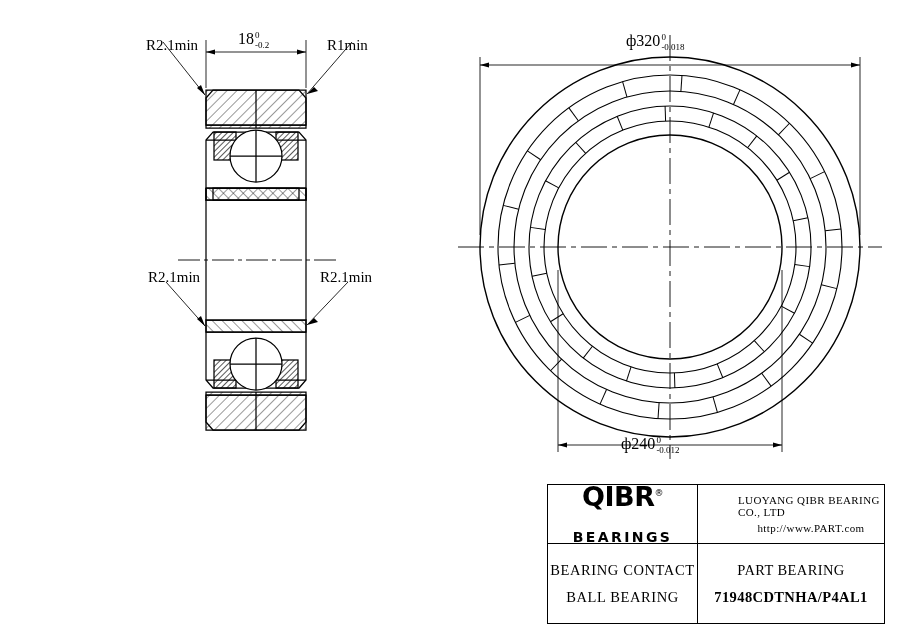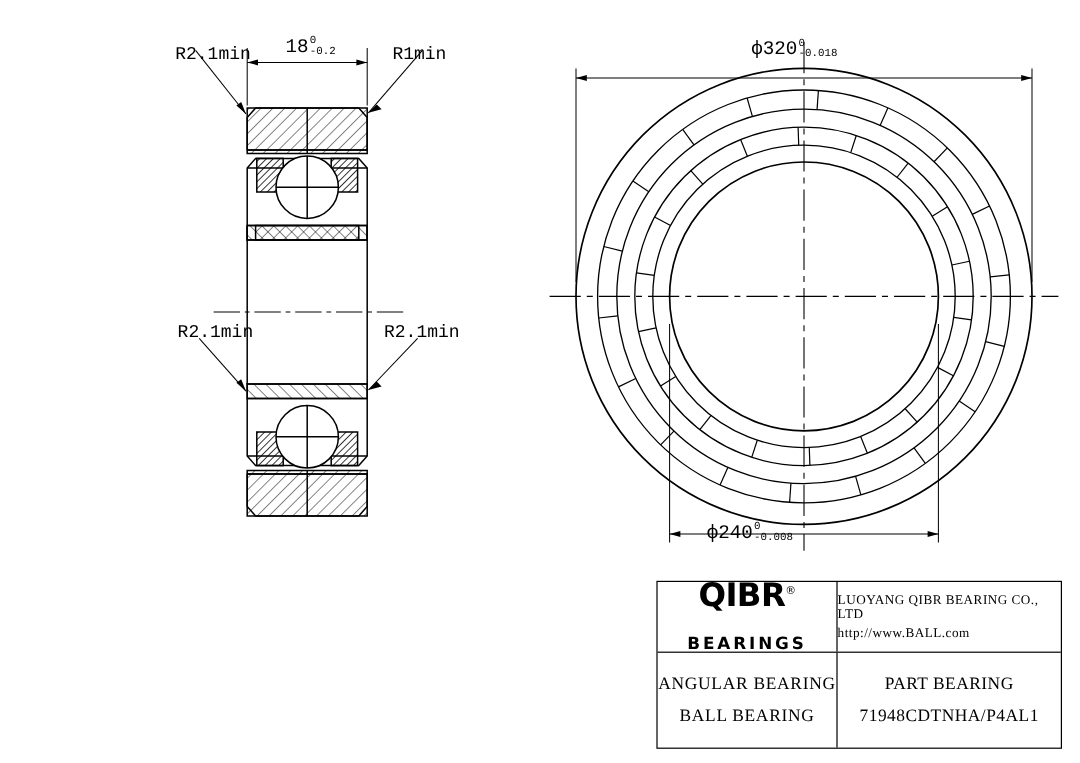--- a/index.html
+++ b/index.html
@@ -1,34 +1,34 @@
 <!DOCTYPE html>
 <html><head>
 <meta charset="utf-8">
 <style>
   html,body{margin:0;padding:0;background:#fff;}
   body{width:900px;height:636px;font-family:"Liberation Serif",serif;color:#000;overflow:hidden;position:relative;}
   .sheet{position:absolute;inset:0;}
   svg{display:block;}
-  .dim{position:absolute;font-family:Liberation Mono, monospace;font-size:15px;white-space:nowrap;}
+  .dim{position:absolute;font-family:Liberation Serif, serif;font-size:15px;white-space:nowrap;}
   .dim .big{font-size:16px;}
   .frac{display:inline-block;vertical-align:middle;font-size:9px;line-height:1.05;text-align:left;margin-left:1px;}
   .titleblock{position:absolute;left:547px;top:484px;width:338px;height:140px;border:1.4px solid #000;box-sizing:border-box;}
   .tb-top{display:flex;height:59px;border-bottom:1.4px solid #000;box-sizing:border-box;}
   .tb-logo{width:150px;border-right:1.4px solid #000;box-sizing:border-box;display:flex;flex-direction:column;align-items:center;justify-content:center;gap:17px;}
   .logo-main{font-family:"DejaVu Sans",sans-serif;font-weight:bold;font-size:27px;letter-spacing:-0.5px;line-height:1;position:relative;}
   .logo-reg{font-size:9px;vertical-align:super;font-weight:normal;}
   .logo-sub{font-family:"DejaVu Sans",sans-serif;font-size:14px;letter-spacing:2.4px;font-weight:bold;margin-top:2px;}
-  .tb-co{flex:1;display:flex;flex-direction:column;justify-content:center;font-size:11px;letter-spacing:.4px;}
+  .tb-co{flex:1;display:flex;flex-direction:column;align-items:center;justify-content:center;font-size:11px;letter-spacing:.4px;margin-left:40px;}
   .tb-co div:last-child{margin-top:4px;}
   .tb-bot{display:flex;height:79px;}
   .tb-name{width:150px;border-right:1.4px solid #000;box-sizing:border-box;display:flex;flex-direction:column;align-items:center;justify-content:center;font-size:14.5px;letter-spacing:.6px;}
   .tb-name div+div{margin-top:10px;text-align:right;}
   .tb-part{flex:1;display:flex;flex-direction:column;align-items:center;justify-content:center;font-size:14.5px;letter-spacing:.4px;}
-  .tb-part div+div{margin-top:10px;}
+  .tb-part div+div{margin-top:10px;font-weight:bold;}
 </style>
 </head>
 <body>
 
 <div class="sheet">
 
   <svg width="470" height="470" viewBox="0 0 470 470" style="position:absolute;left:0;top:20px;">
     <defs>
       <pattern id="hatchA" width="7" height="7" patternUnits="userSpaceOnUse" patternTransform="rotate(45)">
         <line x1="0" y1="0" x2="0" y2="7" stroke="#000" stroke-width="0.8"></line>
@@ -204,38 +204,38 @@
       <line x1="327" y1="250" x2="327" y2="432"></line>
       <line x1="103" y1="425" x2="327" y2="425"></line>
       <polygon points="103,425 112,422.5 112,427.5" fill="#000" stroke="none"></polygon>
       <polygon points="327,425 318,422.5 318,427.5" fill="#000" stroke="none"></polygon>
     </g>
   </svg>
 
   <div class="dim" style="left:613px;top:32px;margin-left:13px;">
     <span class="big">ф320</span><span class="frac"><span style="display:block">0</span><span style="display:block">-0.018</span></span>
   </div>
-  <div class="dim" style="left:589px;top:435px;">
-    <span class="big">ф240</span><span class="frac"><span style="display:block">0</span><span style="display:block">-0.008</span></span>
+  <div class="dim" style="left:621px;top:435px;">
+    <span class="big">ф240</span><span class="frac"><span style="display:block">0</span><span style="display:block">-0.012</span></span>
   </div>
 
   <div class="titleblock">
     <div class="tb-top">
       <div class="tb-logo">
         <div class="logo-main"><span>QIBR</span><span class="logo-reg">®</span></div>
         <div class="logo-sub">BEARINGS</div>
       </div>
       <div class="tb-co">
         <div>LUOYANG QIBR BEARING CO., LTD</div>
-        <div>http://www.BALL.com</div>
+        <div>http://www.PART.com</div>
       </div>
     </div>
     <div class="tb-bot">
       <div class="tb-name">
-        <div>ANGULAR BEARING</div>
+        <div>BEARING CONTACT</div>
         <div>BALL BEARING</div>
       </div>
       <div class="tb-part">
         <div>PART  BEARING</div>
         <div>71948CDTNHA/P4AL1</div>
       </div>
     </div>
   </div>
 
 </div>

